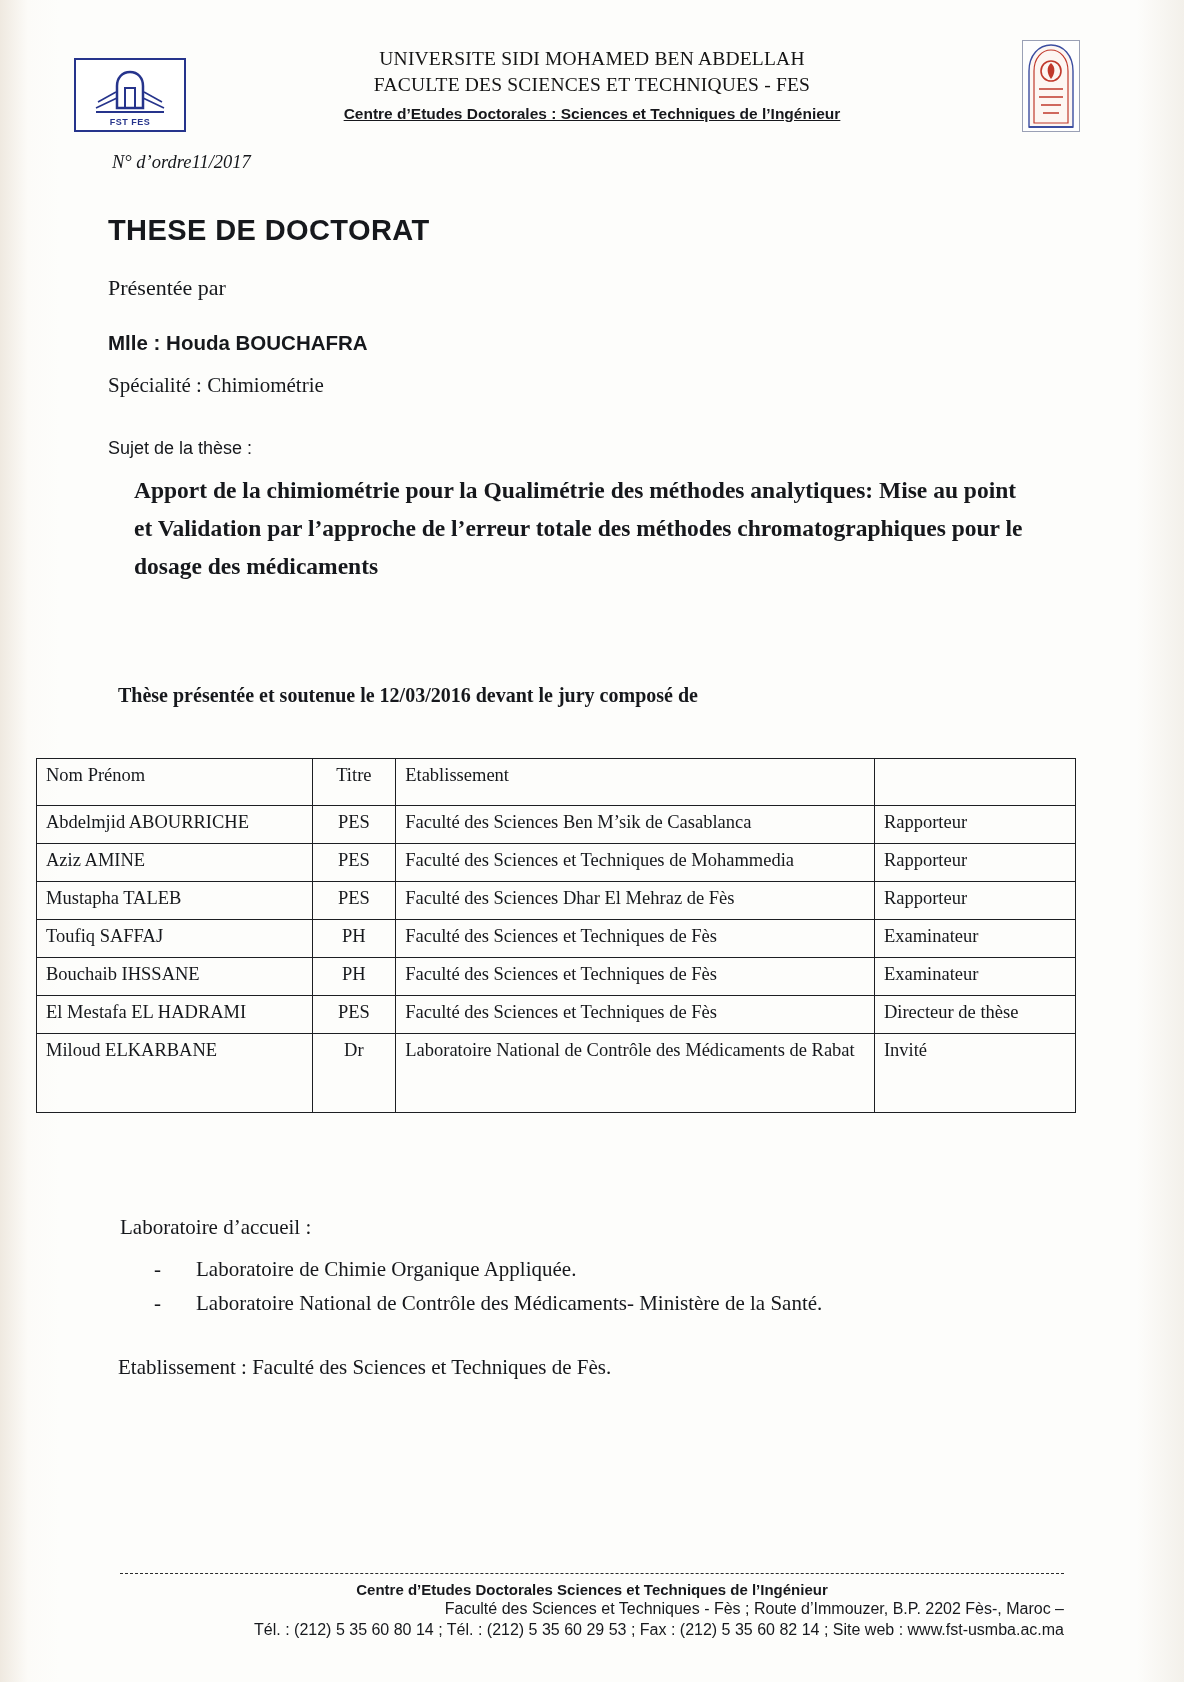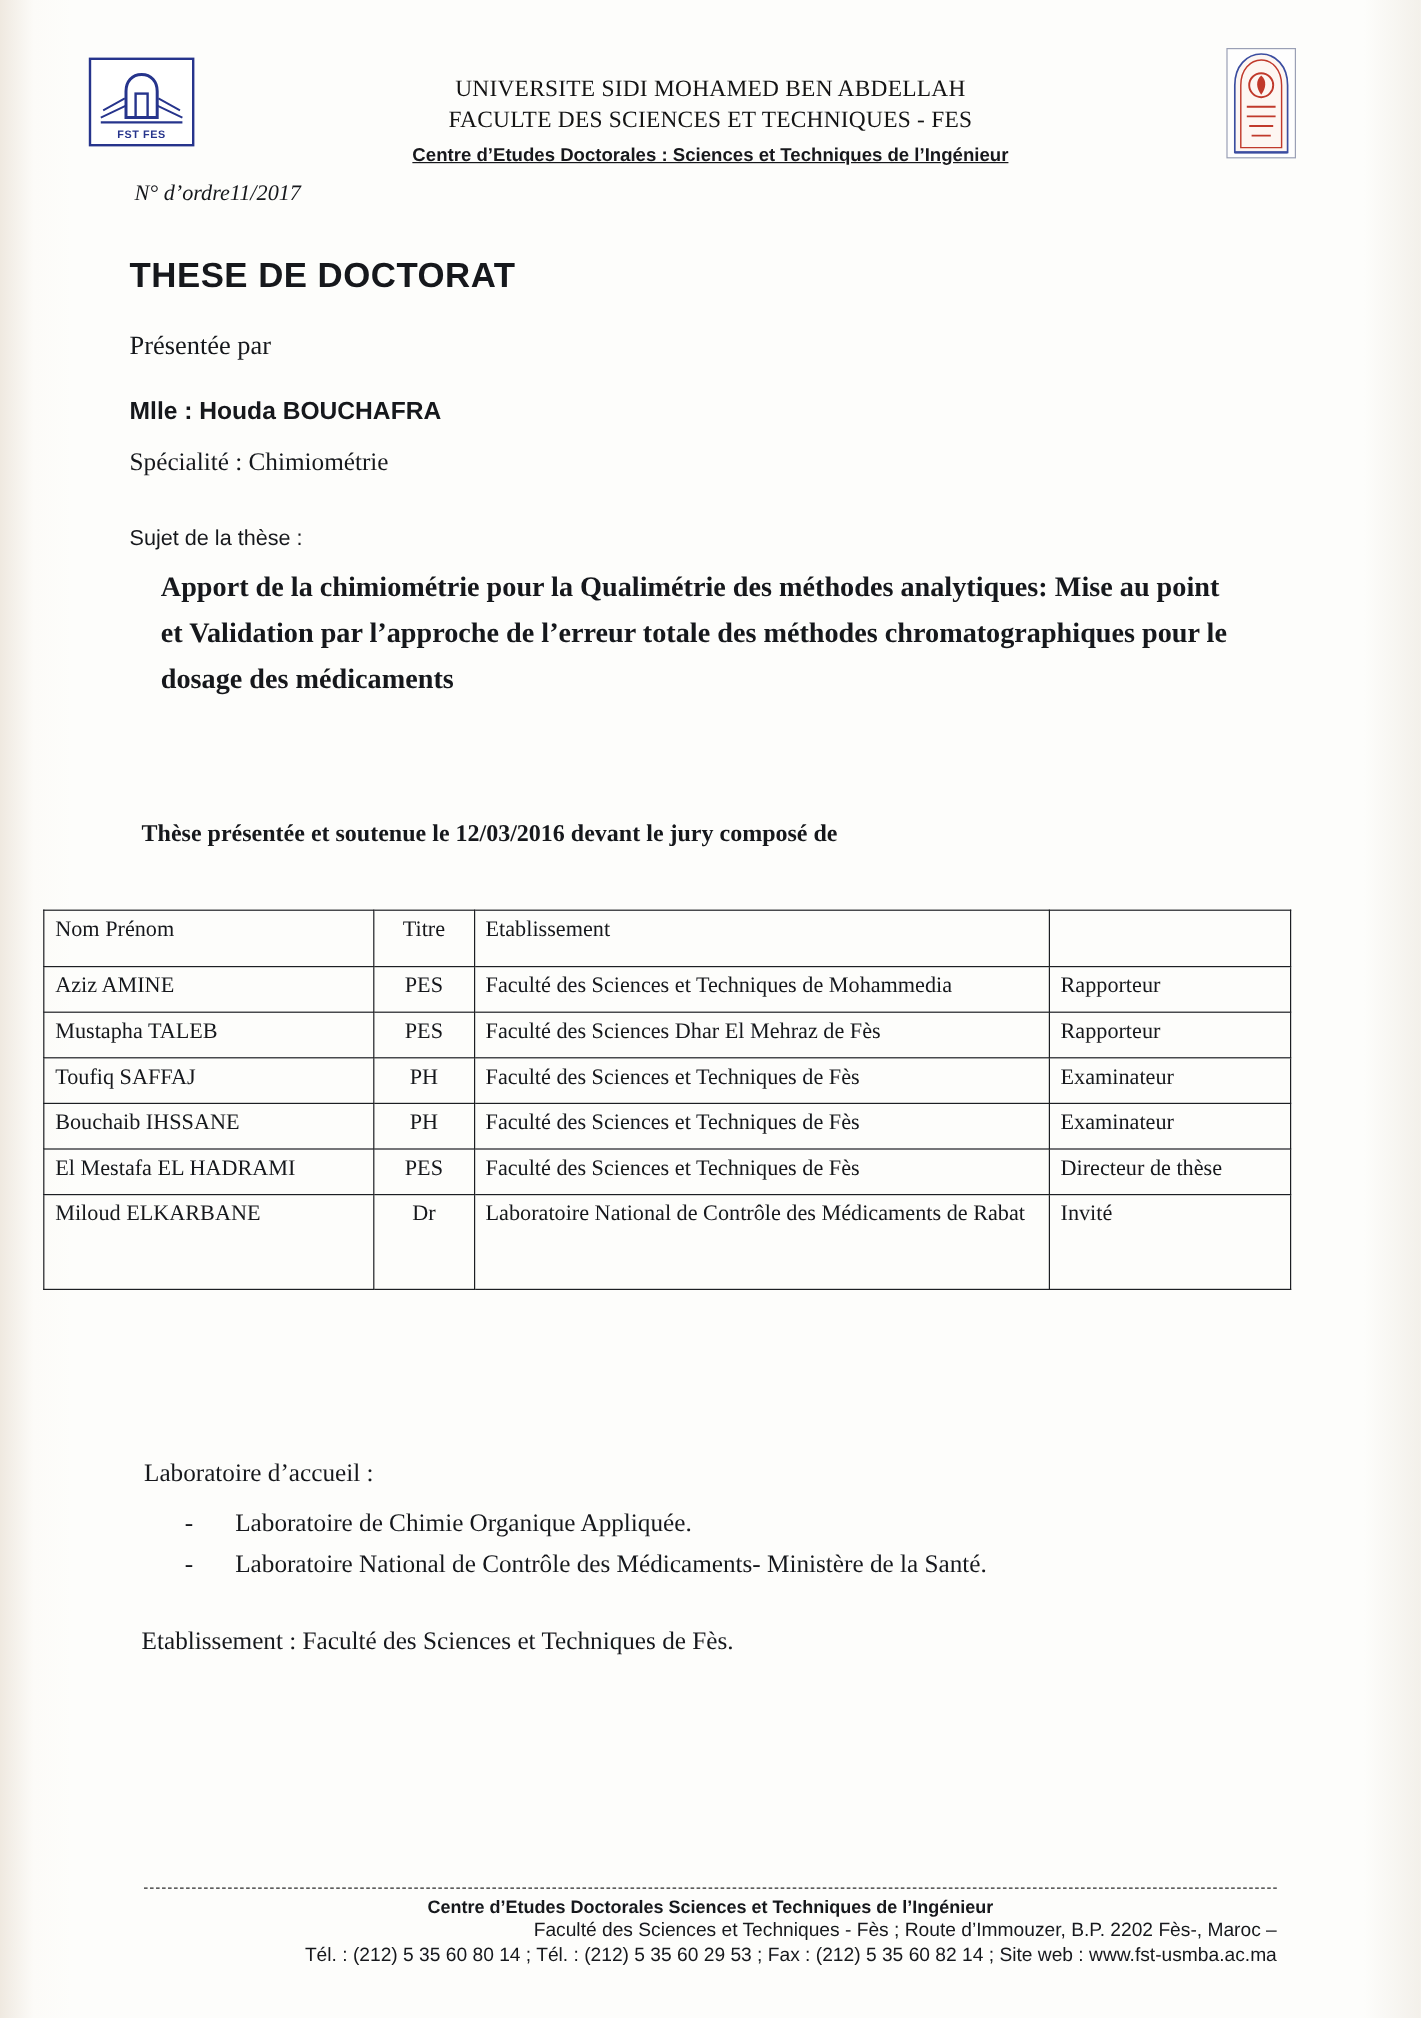--- a/index.html
+++ b/index.html
@@ -24,22 +24,22 @@
   .header {
     position: absolute;
     top: 34px;
     left: 0;
     right: 0;
     height: 100px;
   }
   .logo-left {
     position: absolute;
     left: 74px;
-    top: 14px;
-    width: 88px;
+    top: 24px;
+    width: 112px;
     height: 74px;
     border: 2px solid #26348c;
     background: #fff;
     box-sizing: border-box;
   }
   .logo-left .arch {
     position: absolute;
     left: 50%;
     top: 8px;
     transform: translateX(-50%);
@@ -65,21 +65,20 @@
     border: 1px solid #9aa0b5;
     background: #fefefe;
     box-sizing: border-box;
   }
   .header-text {
     position: absolute;
     left: 200px;
     right: 200px;
     top: 12px;
     text-align: center;
-    margin-top: 16px;
   }
   .header-text .l1,
   .header-text .l2 {
     font-family: "Liberation Serif", serif;
     font-size: 19.5px;
     letter-spacing: .2px;
     line-height: 26px;
     color: #141414;
   }
   .header-text .l3 {
@@ -273,20 +272,26 @@
   <table class="jury">
     <tbody>
       <tr class="head">
         <td class="c-nom">Nom Prénom</td>
         <td class="c-titre">Titre</td>
         <td class="c-etab">Etablissement</td>
         <td class="c-role"></td>
       </tr>
 
       <tr>
+        <td class="c-nom">Abdelmjid ABOURRICHE</td>
+        <td class="c-titre">PES</td>
+        <td class="c-etab">Faculté des Sciences Ben M’sik de Casablanca</td>
+        <td class="c-role">Rapporteur</td>
+      </tr>
+      <tr>
         <td class="c-nom">Aziz AMINE</td>
         <td class="c-titre">PES</td>
         <td class="c-etab">Faculté des Sciences et Techniques de Mohammedia</td>
         <td class="c-role">Rapporteur</td>
       </tr>
       <tr>
         <td class="c-nom">Mustapha TALEB</td>
         <td class="c-titre">PES</td>
         <td class="c-etab">Faculté des Sciences Dhar El Mehraz de Fès</td>
         <td class="c-role">Rapporteur</td>

